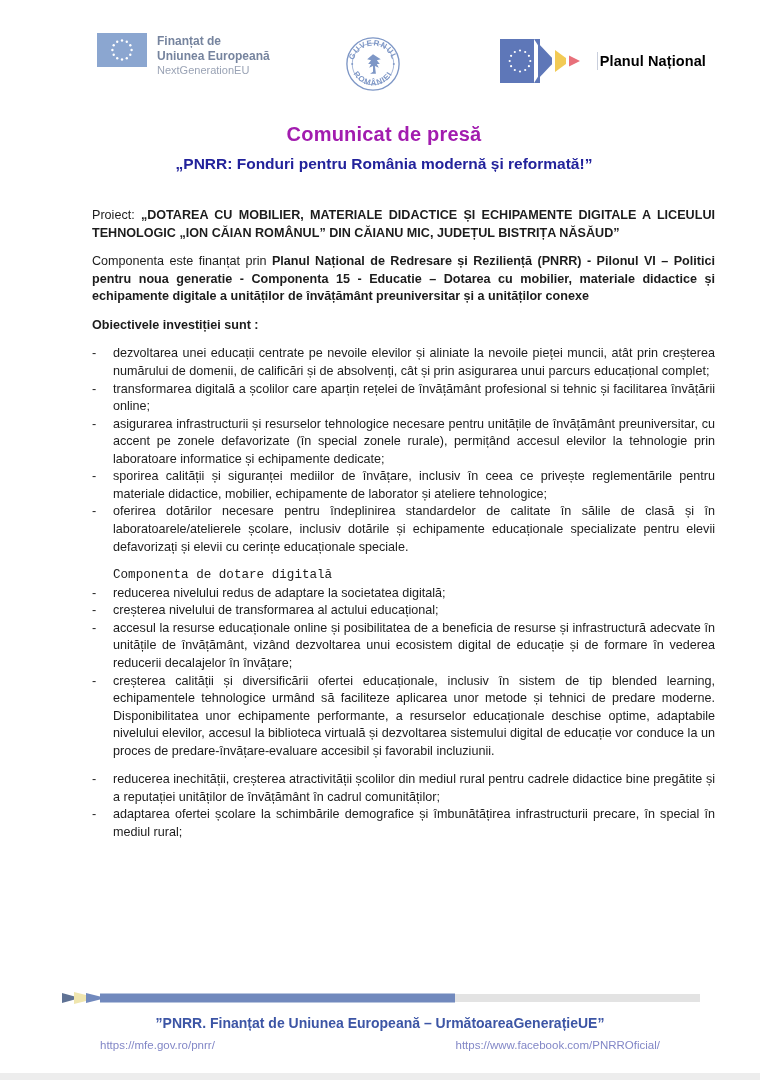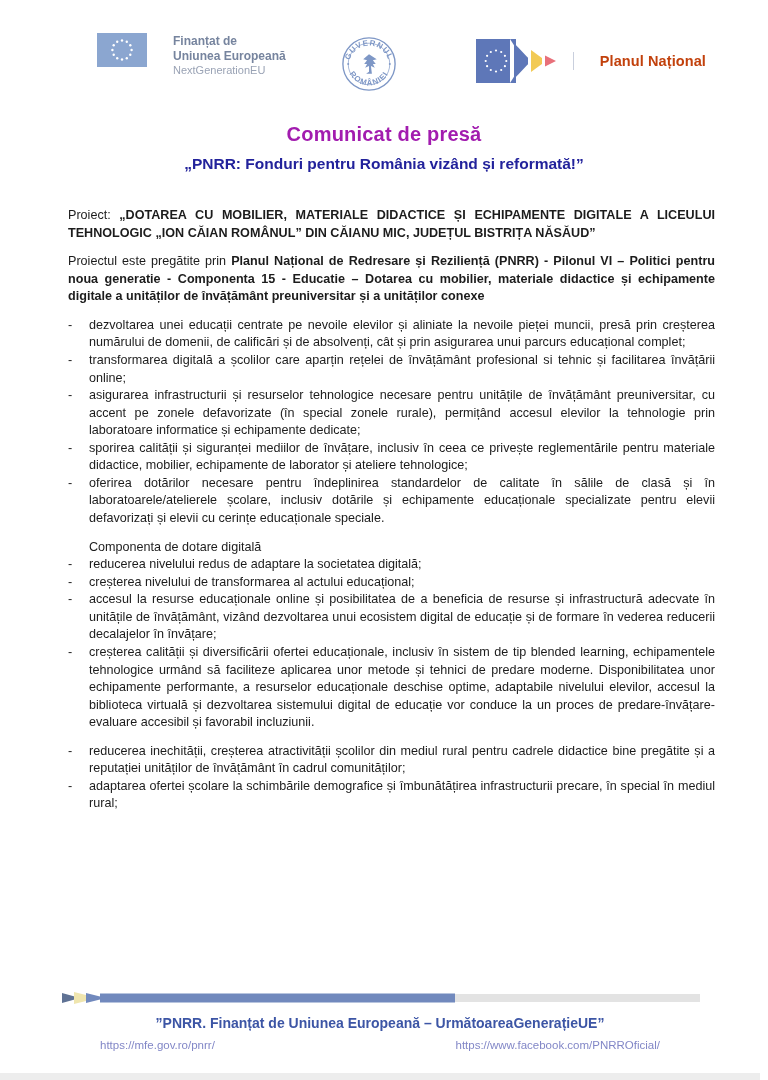--- a/index.html
+++ b/index.html
@@ -8,44 +8,44 @@
     position:relative; width:768px; height:1080px; margin:0 auto;
     background:#ffffff; overflow:hidden;
     font-family:"Liberation Sans","DejaVu Sans",sans-serif;
     color:#1c1c1c; display:flex; flex-direction:column;
   }
   
   .logo-row {
     display:flex; align-items:flex-start; justify-content:space-between;
     padding:33px 62px 0 97px;
   }
-  .eu-block { display:flex; gap:26px; align-items:flex-start; }
+  .eu-block { display:flex; gap:10px; align-items:flex-start; }
   .eu-flag { width:50px; height:34px; flex:0 0 auto; }
   .eu-text { line-height:1.25; padding-top:1px; }
   .eu-text .b { font-size:12px; font-weight:bold; color:#76849e; }
   .eu-text .r { font-size:11px; color:#9aa3b5; }
   .gov-seal { margin-top:2px; margin-left:-24px; }
   .pnrr-block { display:flex; align-items:center; gap:9px; margin-top:4px; }
   .pnrr-text {
-    border-left:1.5px solid #c9cfdd; padding-left:26px;
-    font-size:14.5px; font-weight:bold; color:#c2410c; line-height:1.3;
+    border-left:1.5px solid #c9cfdd; padding-left:2px;
+    font-size:14.5px; font-weight:bold; color:#000000; line-height:1.3;
     letter-spacing:.1px;
   }
   
   .doc-title {
     margin-top:30px; text-align:center;
     font-size:20px; font-weight:bold; color:#a21caf; letter-spacing:.2px;
   }
   .doc-subtitle {
     margin-top:9px; text-align:center;
     font-size:15.5px; font-weight:bold; color:#22229b;
   }
   
   .content {
-    padding:34px 53px 0 68px;
+    padding:34px 53px 0 92px;
     font-size:12.6px; line-height:1.395; text-align:justify;
   }
   .content p { margin-bottom:11px; }
   b,.bold { font-weight:bold; }
   .heading { font-weight:bold; margin-bottom:11px; }
   .list { margin-bottom:11px; }
   .li { display:flex; }
   .li .marker { flex:0 0 21px; }
   .li .txt { flex:1; text-align:justify; }
   .sub-head { padding-left:21px; }
@@ -141,56 +141,57 @@
         <polygon points="66,17 72,19.5 72,28.5 66,31" fill="#ffffff"></polygon>
         <polygon points="69,18.5 80,24 69,29.5" fill="#e8707a"></polygon>
       </svg>
       <div class="pnrr-text">
         <div>Planul Național</div>
       </div>
     </div>
   </div>
 
   <div class="doc-title">Comunicat de presă</div>
-  <div class="doc-subtitle">„PNRR: Fonduri pentru România vizând și reformată!”</div>
+  <div class="doc-subtitle">„PNRR: Fonduri pentru România modernă și reformată!”</div>
 
   <div class="content">
 
     <p><span>Proiect: </span><b>„DOTAREA CU MOBILIER, MATERIALE DIDACTICE ȘI ECHIPAMENTE DIGITALE A LICEULUI TEHNOLOGIC „ION CĂIAN ROMÂNUL” DIN CĂIANU  MIC, JUDEȚUL BISTRIȚA NĂSĂUD”</b></p>
 
 
-    <p><span>Proiectul este pregătite prin </span><b>Planul Național de Redresare și Reziliență (PNRR) - Pilonul VI – Politici pentru noua generatie - Componenta 15 - Educatie – Dotarea cu mobilier, materiale didactice și echipamente digitale a unităților de învățământ preuniversitar și a unităților conexe</b></p>
-
+    <p><span>Componenta este finanțat prin </span><b>Planul Național de Redresare și Reziliență (PNRR) - Pilonul VI – Politici pentru noua generatie - Componenta 15 - Educatie – Dotarea cu mobilier, materiale didactice și echipamente digitale a unităților de învățământ preuniversitar și a unităților conexe</b></p>
+
+    <p class="heading">Obiectivele investiției sunt :</p>
 
 
     <div class="list">
         <div class="li">
         <span class="marker">-</span>
-        <span class="txt">dezvoltarea unei educații centrate pe nevoile elevilor și aliniate la nevoile pieței muncii, presă prin creșterea numărului de domenii, de calificări și de absolvenți, cât și prin asigurarea unui parcurs educațional complet;</span>
+        <span class="txt">dezvoltarea unei educații centrate pe nevoile elevilor și aliniate la nevoile pieței muncii, atât prin creșterea numărului de domenii, de calificări și de absolvenți, cât și prin asigurarea unui parcurs educațional complet;</span>
       </div>
         <div class="li">
         <span class="marker">-</span>
         <span class="txt">transformarea digitală a școlilor care aparțin rețelei de învățământ profesional si tehnic și facilitarea învățării online;</span>
       </div>
         <div class="li">
         <span class="marker">-</span>
         <span class="txt">asigurarea infrastructurii și resurselor tehnologice necesare pentru unitățile de învățământ preuniversitar, cu accent pe zonele defavorizate (în special zonele rurale), permițând accesul elevilor la tehnologie prin laboratoare informatice și echipamente dedicate;</span>
       </div>
         <div class="li">
         <span class="marker">-</span>
         <span class="txt">sporirea calității și siguranței mediilor de învățare, inclusiv în ceea ce privește reglementările pentru materiale didactice, mobilier, echipamente de laborator și ateliere tehnologice;</span>
       </div>
         <div class="li">
         <span class="marker">-</span>
         <span class="txt">oferirea dotărilor necesare pentru îndeplinirea standardelor de calitate în sălile de clasă și în laboratoarele/atelierele școlare, inclusiv dotările și echipamente educaționale specializate pentru elevii defavorizați și elevii cu cerințe educaționale speciale.</span>
       </div>
       </div>
 
 
-    <p class="sub-head" style="margin-bottom:0;">Componenta de dotare digitală</p>
+    <p class="sub-head" style="margin-bottom:0;font-family:Liberation Mono, monospace;">Componenta de dotare digitală</p>
 
     <div class="list">
         <div class="li">
         <span class="marker">-</span>
         <span class="txt">reducerea  nivelului redus de adaptare la societatea digitală;</span>
       </div>
         <div class="li">
         <span class="marker">-</span>
         <span class="txt">creșterea nivelului de transformarea al actului educațional;</span>
       </div>

